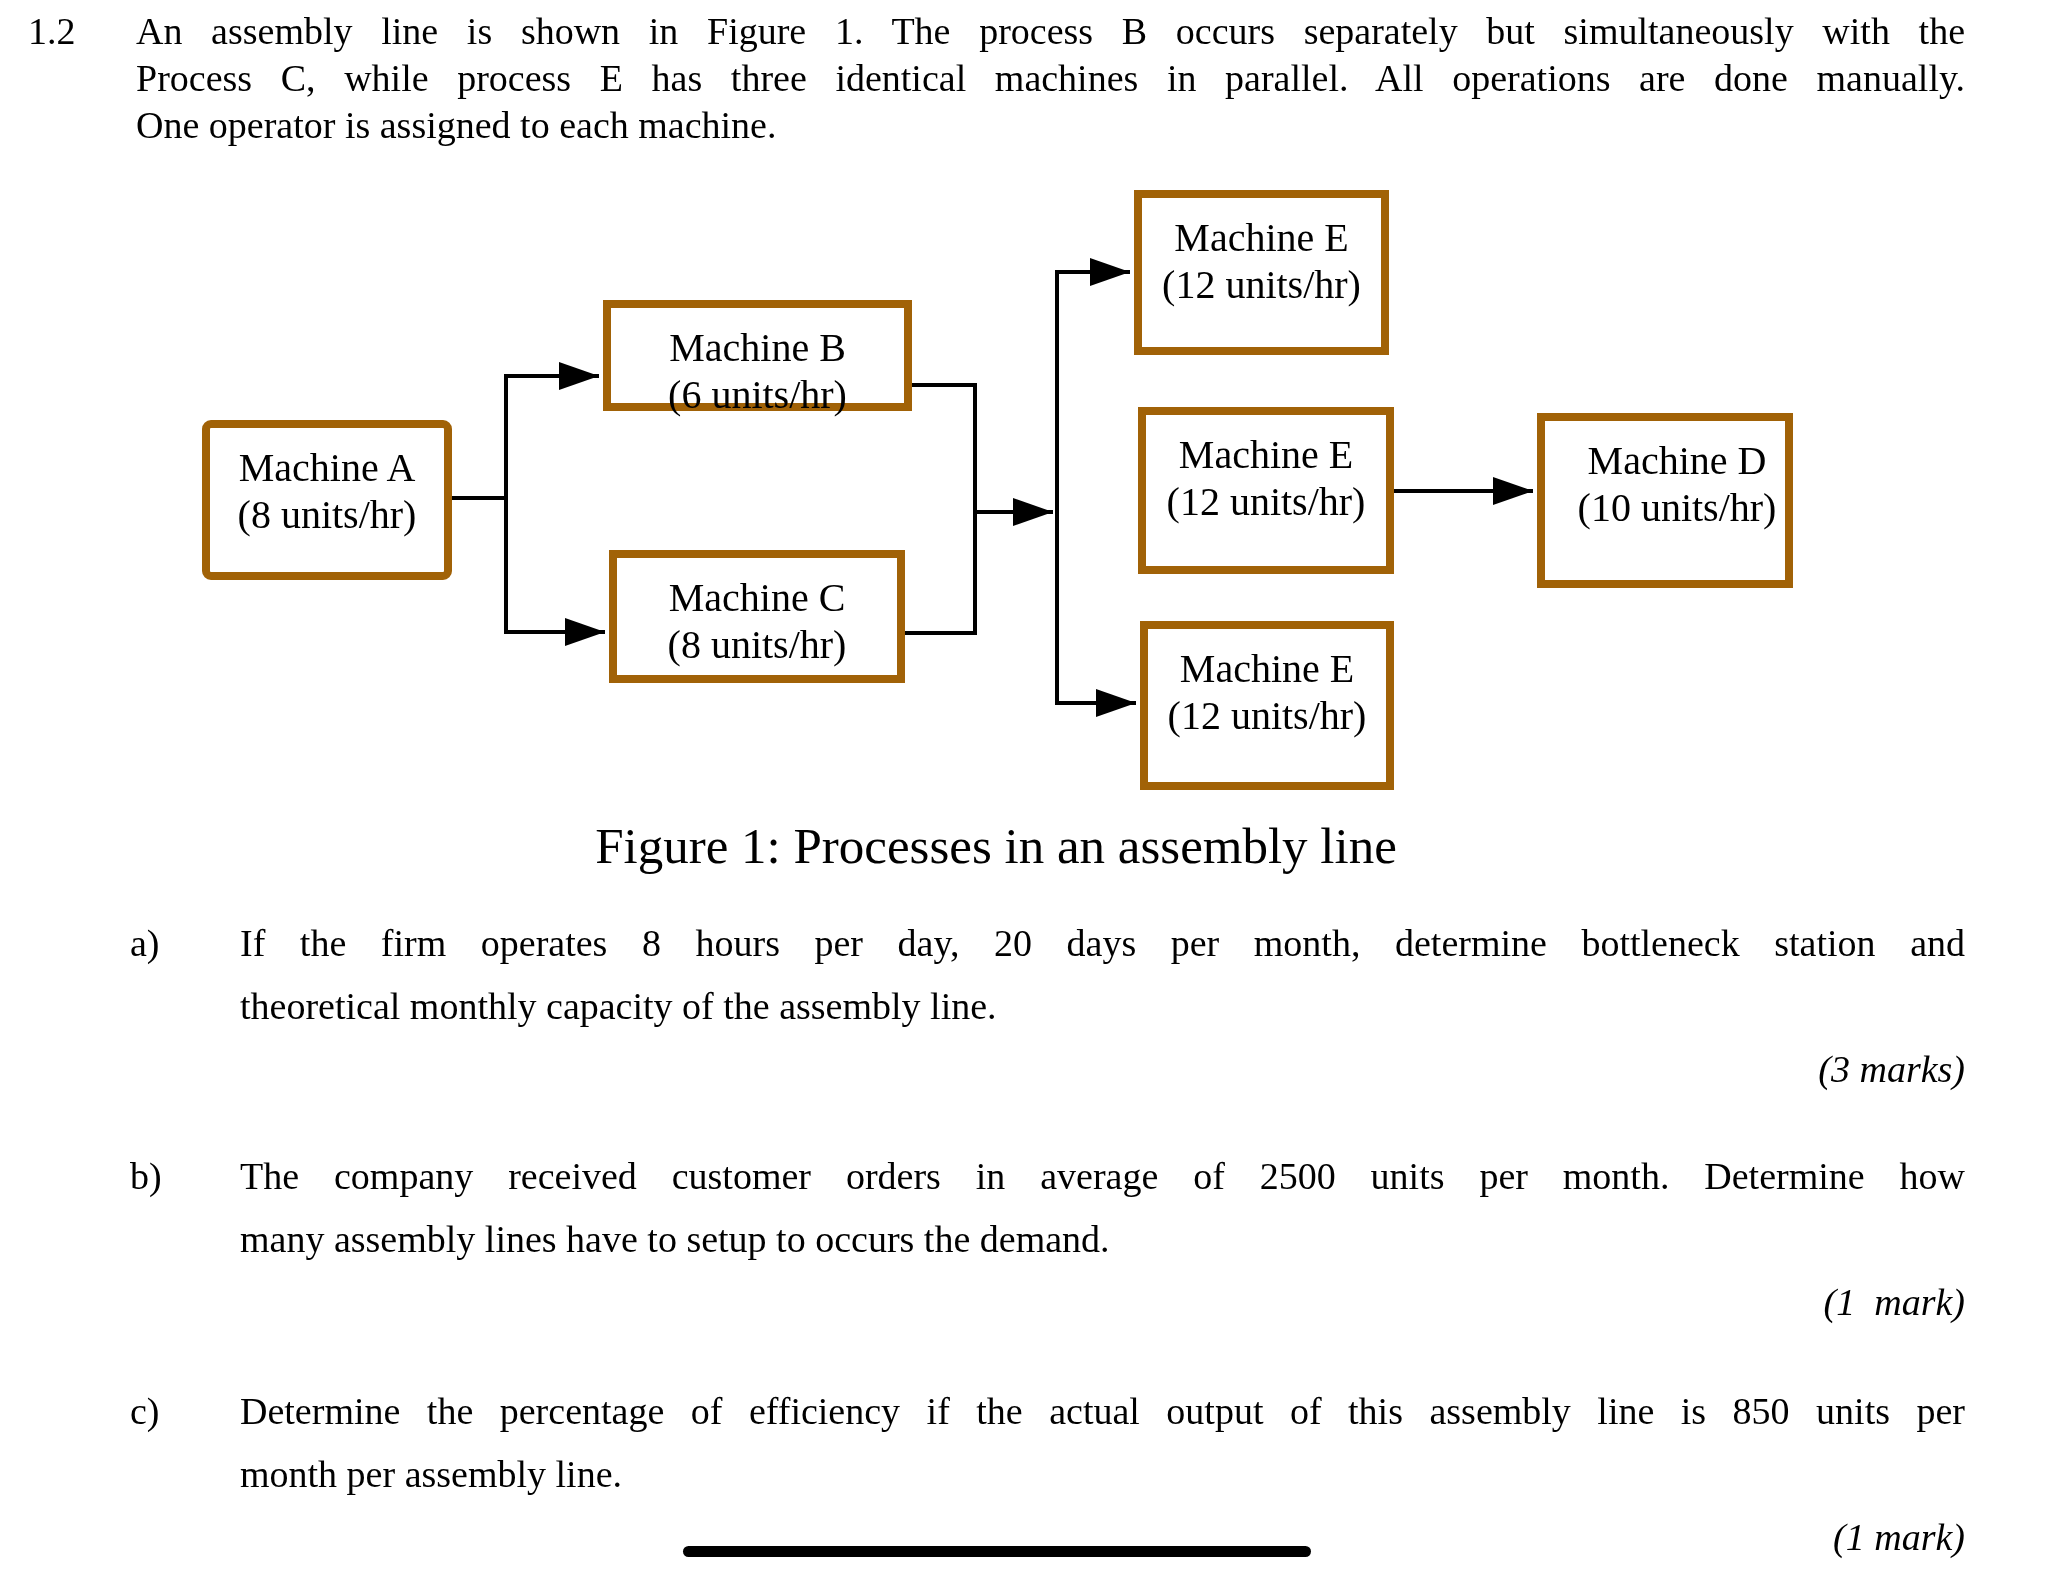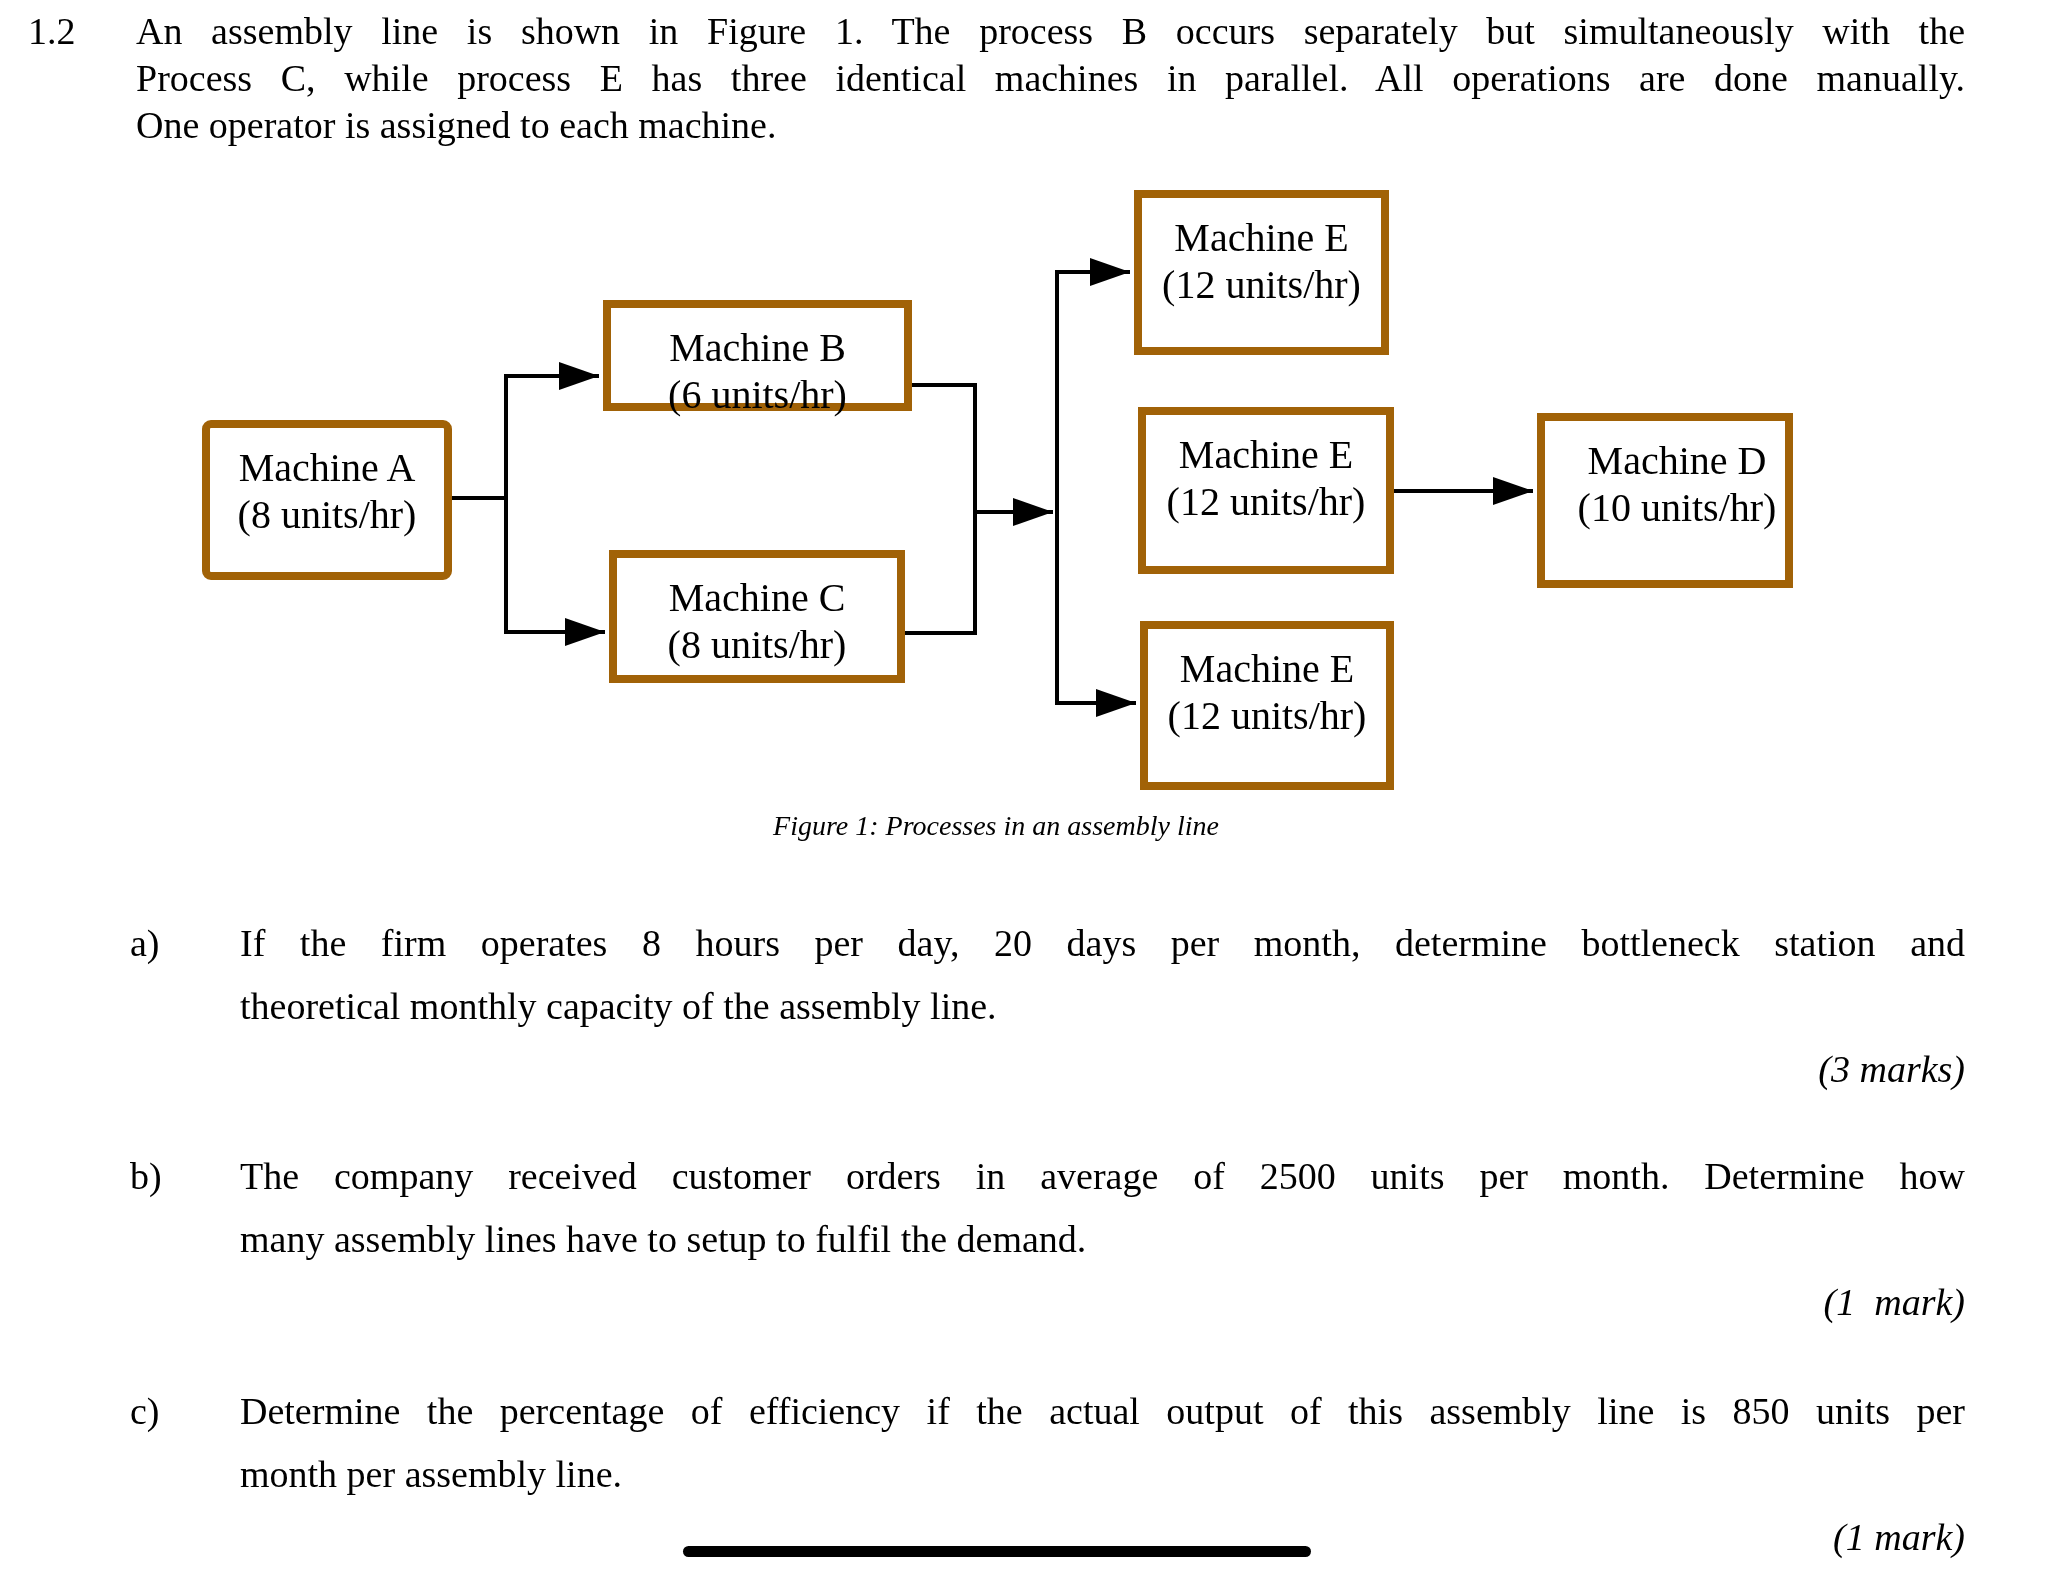--- a/index.html
+++ b/index.html
@@ -20,21 +20,21 @@
   .intro-body { left:136px; top:8px; width:1829px; font-size:38px; line-height:47px; }
 
   
   .diagram-svg { left:0; top:0; width:2049px; height:1575px; pointer-events:none; }
   .diagram-svg line { stroke:#000; stroke-width:4; }
   .box {
     position:absolute; box-sizing:border-box;
     border:8px solid #a16207; background:#fff;
     text-align:center; font-size:40px; line-height:47px; padding-top:16px;
   }
-  .caption { left:0; top:804px; width:1992px; text-align:center; font-size:28px; line-height:44px;font-style:italic; }
+  .caption { left:0; top:824px; width:1992px; text-align:center; font-size:51px; line-height:44px; }
 
   
   .slabel { font-size:38px; line-height:63px; left:130px; }
   .sbody  { left:240px; width:1725px; font-size:38px; line-height:63px; }
   .marks  { text-align:right; white-space:pre;font-style:italic; }
 
   .redaction-bar {
     left:683px; top:1546px; width:628px; height:11px;
     background:#000; border-radius:6px;
   }
@@ -105,21 +105,21 @@
   <div class="abs slabel" style="top:912px;">a)</div>
   <div class="abs sbody" style="top:912px;">
     <div class="tline just">If the firm operates 8 hours per day, 20 days per month, determine bottleneck station and</div>
     <div class="tline">theoretical monthly capacity of the assembly line.</div>
     <div class="marks">(3 marks)</div>
   </div>
 
   <div class="abs slabel" style="top:1145px;">b)</div>
   <div class="abs sbody" style="top:1145px;">
     <div class="tline just">The company received customer orders in average of 2500 units per month. Determine how</div>
-    <div class="tline">many assembly lines have to setup to fulfil the demand.</div>
+    <div class="tline">many assembly lines have to setup to occurs the demand.</div>
     <div class="marks">(1  mark)</div>
   </div>
 
   <div class="abs slabel" style="top:1380px;">c)</div>
   <div class="abs sbody" style="top:1380px;">
     <div class="tline just">Determine the percentage of efficiency if the actual output of this assembly line is 850 units per</div>
     <div class="tline">month per assembly line.</div>
     <div class="marks">(1 mark)</div>
   </div>
 

